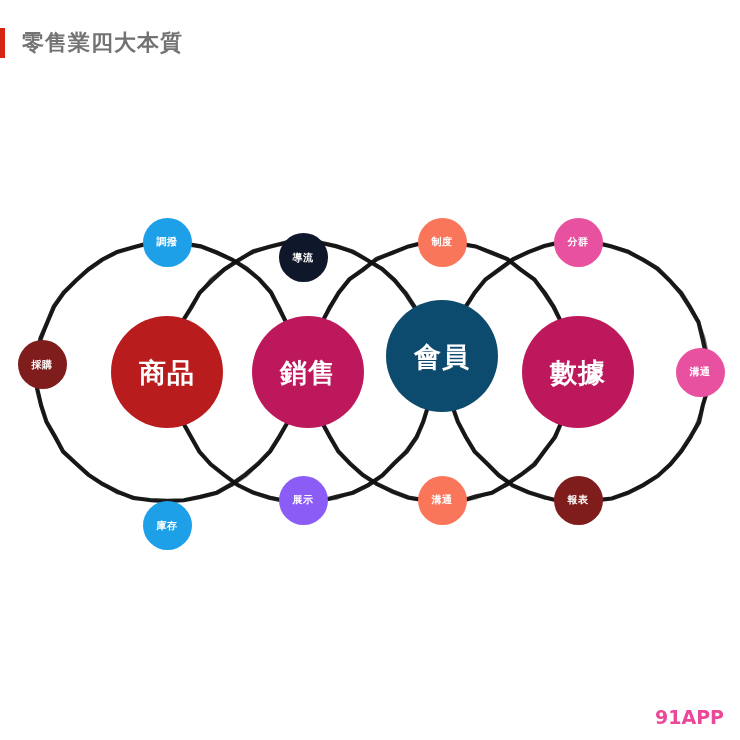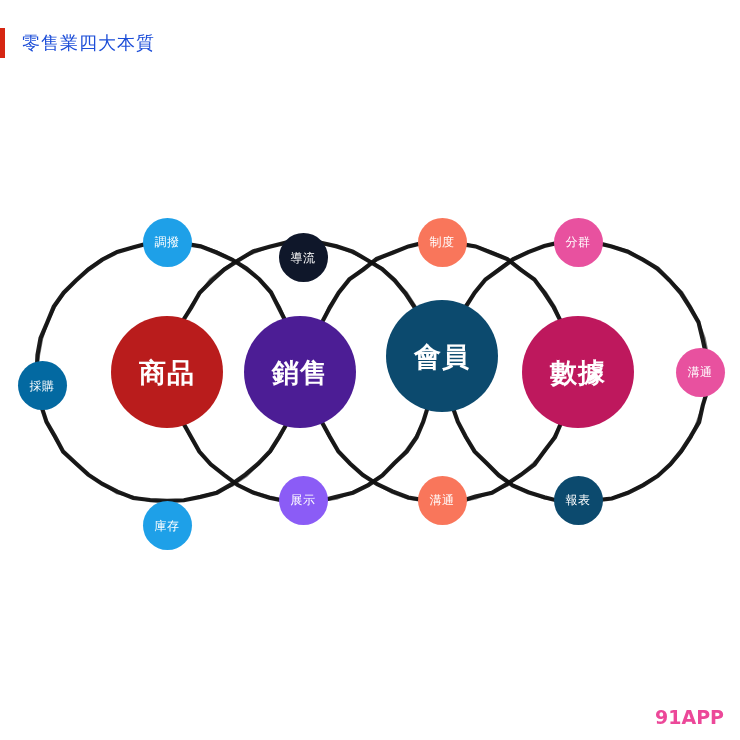--- a/index.html
+++ b/index.html
@@ -32,23 +32,23 @@
     align-items: center;
     height: 34px;
   }
   #title-accent {
     width: 5px;
     height: 30px;
     background: #D62612;
     margin-right: 17px;
   }
   #title-text {
-    font-size: 18px;
-    font-weight: normal;
-    color: #1d4ed8;
+    font-size: 22px;
+    font-weight: bold;
+    color: #737373;
     letter-spacing: 1px;
     line-height: 1;
     white-space: nowrap;
   }
 
   
   #diagram {
     position: absolute;
     left: 0;
     top: 0;
@@ -76,22 +76,22 @@
   .node-main {
     width: 112px;
     height: 112px;
     font-size: 27px;
     font-weight: bold;
     letter-spacing: 1px;
   }
   .node-sub {
     width: 49px;
     height: 49px;
-    font-size: 12px;
-    font-weight: normal;
+    font-size: 10px;
+    font-weight: bold;
     letter-spacing: 0.5px;
   }
 
   
   #brand-logo {
     position: absolute;
     right: 16px;
     bottom: 12px;
     font-size: 19px;
     font-weight: bold;
@@ -115,31 +115,31 @@
         <path d="M167.00 241.37 L183.98 243.04 L200.76 246.01 L216.83 251.71 L232.12 259.21 L245.58 269.59 L259.54 279.46 L270.40 292.66 L279.74 306.91 L286.33 322.57 L291.68 338.59 L296.12 355.00 L297.37 372.00 L295.49 388.92 L292.72 405.69 L288.05 422.14 L280.10 437.30 L270.83 451.67 L258.81 463.81 L246.62 475.77 L232.54 485.52 L216.72 492.04 L200.36 496.52 L183.91 500.42 L167.00 502.02 L150.00 501.15 L133.53 496.90 L116.86 493.05 L102.42 483.86 L88.38 474.46 L75.46 463.54 L63.12 451.71 L54.46 436.98 L46.32 421.99 L41.54 405.62 L37.66 389.03 L35.94 372.00 L38.97 355.14 L42.05 338.52 L47.38 322.45 L54.76 307.20 L64.04 292.99 L75.79 280.79 L87.86 268.86 L101.77 259.03 L117.06 251.43 L133.60 247.33 L150.02 243.04 L167.00 241.45 Z" fill="none" stroke="#111111" stroke-width="2.4" stroke-linecap="round" opacity="0.55"></path>
         <path d="M303.00 242.80 L320.04 242.57 L336.66 246.38 L352.88 251.58 L367.55 260.19 L382.01 269.04 L394.67 280.33 L405.39 293.44 L414.74 307.49 L423.32 322.16 L427.73 338.58 L432.77 354.92 L433.81 372.00 L432.12 389.00 L428.27 405.57 L423.20 421.79 L416.53 437.55 L406.73 451.59 L394.23 463.23 L382.39 475.47 L368.29 485.08 L353.01 492.73 L336.42 496.72 L319.98 500.99 L303.00 501.40 L285.99 501.22 L269.30 497.79 L253.06 492.57 L237.72 485.07 L224.06 474.88 L210.72 464.28 L199.30 451.57 L190.97 436.68 L182.61 421.87 L177.89 405.52 L173.91 389.00 L172.15 372.00 L174.01 355.02 L176.54 338.11 L182.13 321.93 L191.32 307.52 L199.68 292.72 L211.80 280.80 L224.33 269.48 L238.48 260.24 L253.02 251.34 L269.46 246.82 L285.97 242.64 L303.00 241.98 Z" fill="none" stroke="#111111" stroke-width="4.2" stroke-linecap="round" opacity="0.95"></path>
         <path d="M303.00 242.55 L319.84 244.09 L336.75 246.04 L352.37 252.81 L367.72 259.91 L382.48 268.42 L394.74 280.26 L406.60 292.51 L415.83 306.86 L423.41 322.12 L427.58 338.62 L432.37 354.97 L432.52 372.00 L431.82 388.96 L428.47 405.62 L423.48 421.90 L415.55 436.98 L405.67 450.78 L394.58 463.58 L382.13 475.13 L367.98 484.56 L352.74 492.08 L336.89 498.47 L320.00 501.16 L303.00 502.48 L286.12 500.19 L269.60 496.65 L253.34 491.89 L237.79 484.94 L224.22 474.67 L210.42 464.58 L199.24 451.62 L190.36 437.03 L182.42 421.94 L178.26 405.42 L174.37 388.93 L173.59 372.00 L173.33 354.93 L178.06 338.52 L182.20 321.96 L190.38 306.98 L200.02 292.98 L210.34 279.34 L223.84 268.84 L238.08 259.56 L253.63 252.81 L269.49 246.94 L285.99 242.77 L303.00 242.03 Z" fill="none" stroke="#111111" stroke-width="2.4" stroke-linecap="round" opacity="0.55"></path>
         <path d="M442.00 241.78 L458.90 243.62 L475.65 246.41 L491.42 252.68 L507.25 258.98 L520.56 269.61 L534.42 279.58 L544.59 293.28 L553.82 307.44 L561.37 322.56 L566.63 338.61 L569.84 355.17 L571.96 372.00 L571.45 389.04 L567.01 405.50 L561.63 421.55 L554.98 437.23 L544.57 450.71 L534.56 464.56 L520.90 474.83 L506.73 484.12 L492.02 492.77 L475.37 496.55 L459.08 501.73 L442.00 501.86 L425.11 500.26 L408.36 497.54 L392.54 491.41 L377.20 484.24 L362.90 475.09 L350.23 463.77 L338.41 451.49 L329.87 436.74 L321.71 421.82 L315.48 405.90 L313.61 388.90 L312.80 372.00 L313.55 355.09 L315.54 338.12 L321.98 322.29 L329.93 307.30 L338.66 292.70 L349.34 279.34 L363.32 269.46 L376.68 258.87 L392.59 252.72 L408.35 246.42 L424.93 242.36 L442.00 242.57 Z" fill="none" stroke="#111111" stroke-width="4.2" stroke-linecap="round" opacity="0.95"></path>
         <path d="M442.00 241.54 L458.99 242.96 L475.74 246.06 L491.76 251.87 L507.42 258.69 L521.04 269.00 L534.49 279.51 L545.80 292.35 L554.91 306.81 L561.46 322.52 L568.61 338.08 L571.62 354.94 L572.87 372.00 L571.15 389.00 L567.21 405.55 L561.91 421.67 L554.01 436.67 L545.26 451.24 L533.36 463.36 L520.65 474.49 L507.53 485.49 L491.75 492.12 L475.84 498.30 L459.10 501.90 L442.00 502.94 L424.96 501.42 L408.10 498.53 L391.98 492.75 L377.27 484.12 L363.06 474.87 L349.92 464.08 L338.35 451.53 L329.26 437.09 L321.53 421.90 L315.85 405.80 L314.07 388.84 L312.04 372.00 L312.87 355.00 L317.06 338.52 L322.06 322.32 L328.99 306.75 L339.00 292.96 L349.44 279.44 L362.82 268.82 L377.39 260.09 L392.36 252.16 L408.39 246.55 L424.95 242.50 L442.00 242.62 Z" fill="none" stroke="#111111" stroke-width="2.4" stroke-linecap="round" opacity="0.55"></path>
         <path d="M578.00 242.97 L595.05 242.48 L611.64 246.44 L627.81 251.75 L642.85 259.68 L657.46 268.45 L669.62 280.38 L680.78 293.13 L689.91 307.39 L698.46 322.11 L702.53 338.63 L706.09 355.14 L707.11 372.00 L707.79 389.09 L702.76 405.43 L699.09 422.16 L690.44 436.92 L681.17 451.16 L670.34 464.34 L657.75 475.94 L643.27 485.05 L628.04 492.81 L611.90 498.50 L594.89 500.29 L578.00 502.32 L560.95 501.49 L544.43 497.29 L528.18 492.28 L512.57 485.33 L498.74 475.30 L486.73 463.27 L474.52 451.40 L465.77 436.79 L457.82 421.78 L452.20 405.71 L448.14 389.10 L448.25 372.00 L450.10 355.16 L451.55 338.12 L458.84 322.64 L465.55 307.08 L474.64 292.69 L485.44 279.44 L499.30 269.44 L512.99 259.40 L528.32 252.07 L544.25 246.03 L560.90 242.09 L578.00 240.95 Z" fill="none" stroke="#111111" stroke-width="4.2" stroke-linecap="round" opacity="0.95"></path>
         <path d="M578.00 242.72 L594.85 244.00 L611.74 246.09 L628.14 250.94 L643.02 259.39 L656.59 269.58 L669.68 280.32 L682.00 292.20 L691.00 306.76 L698.55 322.07 L704.50 338.10 L707.87 354.90 L708.02 372.00 L707.48 389.05 L702.95 405.48 L697.35 421.43 L691.37 437.45 L681.85 451.69 L670.69 464.69 L657.50 475.60 L642.97 484.53 L627.77 492.15 L611.80 498.13 L594.91 500.46 L578.00 501.20 L561.09 500.47 L544.16 498.28 L528.46 491.59 L512.64 485.20 L498.90 475.08 L486.43 463.57 L474.47 451.44 L465.17 437.14 L457.64 421.86 L452.57 405.61 L448.60 389.04 L447.49 372.00 L449.42 355.07 L453.07 338.53 L456.88 321.83 L464.61 306.53 L474.98 292.95 L485.54 279.54 L498.81 268.79 L512.60 258.72 L528.09 251.50 L544.28 246.16 L560.92 242.23 L578.00 241.00 Z" fill="none" stroke="#111111" stroke-width="2.4" stroke-linecap="round" opacity="0.55"></path>
       </svg>
     <div id="nodes-layer">
         <div class="node node-main" style="left: 111px; top: 316px; background: #b91c1c;">商品</div>
-        <div class="node node-main" style="left: 244px; top: 316px; background: #4c1d95; text-align: right;">銷售</div>
+        <div class="node node-main" style="left: 252px; top: 316px; background: #be185d; text-align: right;">銷售</div>
         <div class="node node-main" style="left: 386px; top: 300px; background: #0c4a6e;">會員</div>
         <div class="node node-main" style="left: 522px; top: 316px; background: #be185d;">數據</div>
         <div class="node node-sub" style="left: 142.5px; top: 217.5px; background: rgb(30, 160, 232);">調撥</div>
-        <div class="node node-sub" style="left: 17.5px; top: 361px; background: #0369a1;">採購</div>
+        <div class="node node-sub" style="left: 17.5px; top: 340px; background: #7f1d1d;">採購</div>
         <div class="node node-sub" style="left: 142.5px; top: 501px; background: rgb(30, 160, 232);">庫存</div>
         <div class="node node-sub" style="left: 278.5px; top: 233px; background: #0f172a;">導流</div>
         <div class="node node-sub" style="left: 278.5px; top: 475.5px; background: #8b5cf6;">展示</div>
         <div class="node node-sub" style="left: 417.5px; top: 217.5px; background: rgb(249, 118, 91);">制度</div>
         <div class="node node-sub" style="left: 417.5px; top: 475.5px; background: rgb(249, 118, 91);">溝通</div>
         <div class="node node-sub" style="left: 553.5px; top: 217.5px; background: rgb(232, 81, 159);">分群</div>
-        <div class="node node-sub" style="left: 553.5px; top: 475.5px; background: #0c4a6e;">報表</div>
+        <div class="node node-sub" style="left: 553.5px; top: 475.5px; background: #7f1d1d;">報表</div>
         <div class="node node-sub" style="left: 675.5px; top: 347.5px; background: rgb(232, 81, 159);">溝通</div>
       </div>
   </div>
 
   <div id="brand-logo">91APP</div>
 
 </div>
 
 </body></html>

